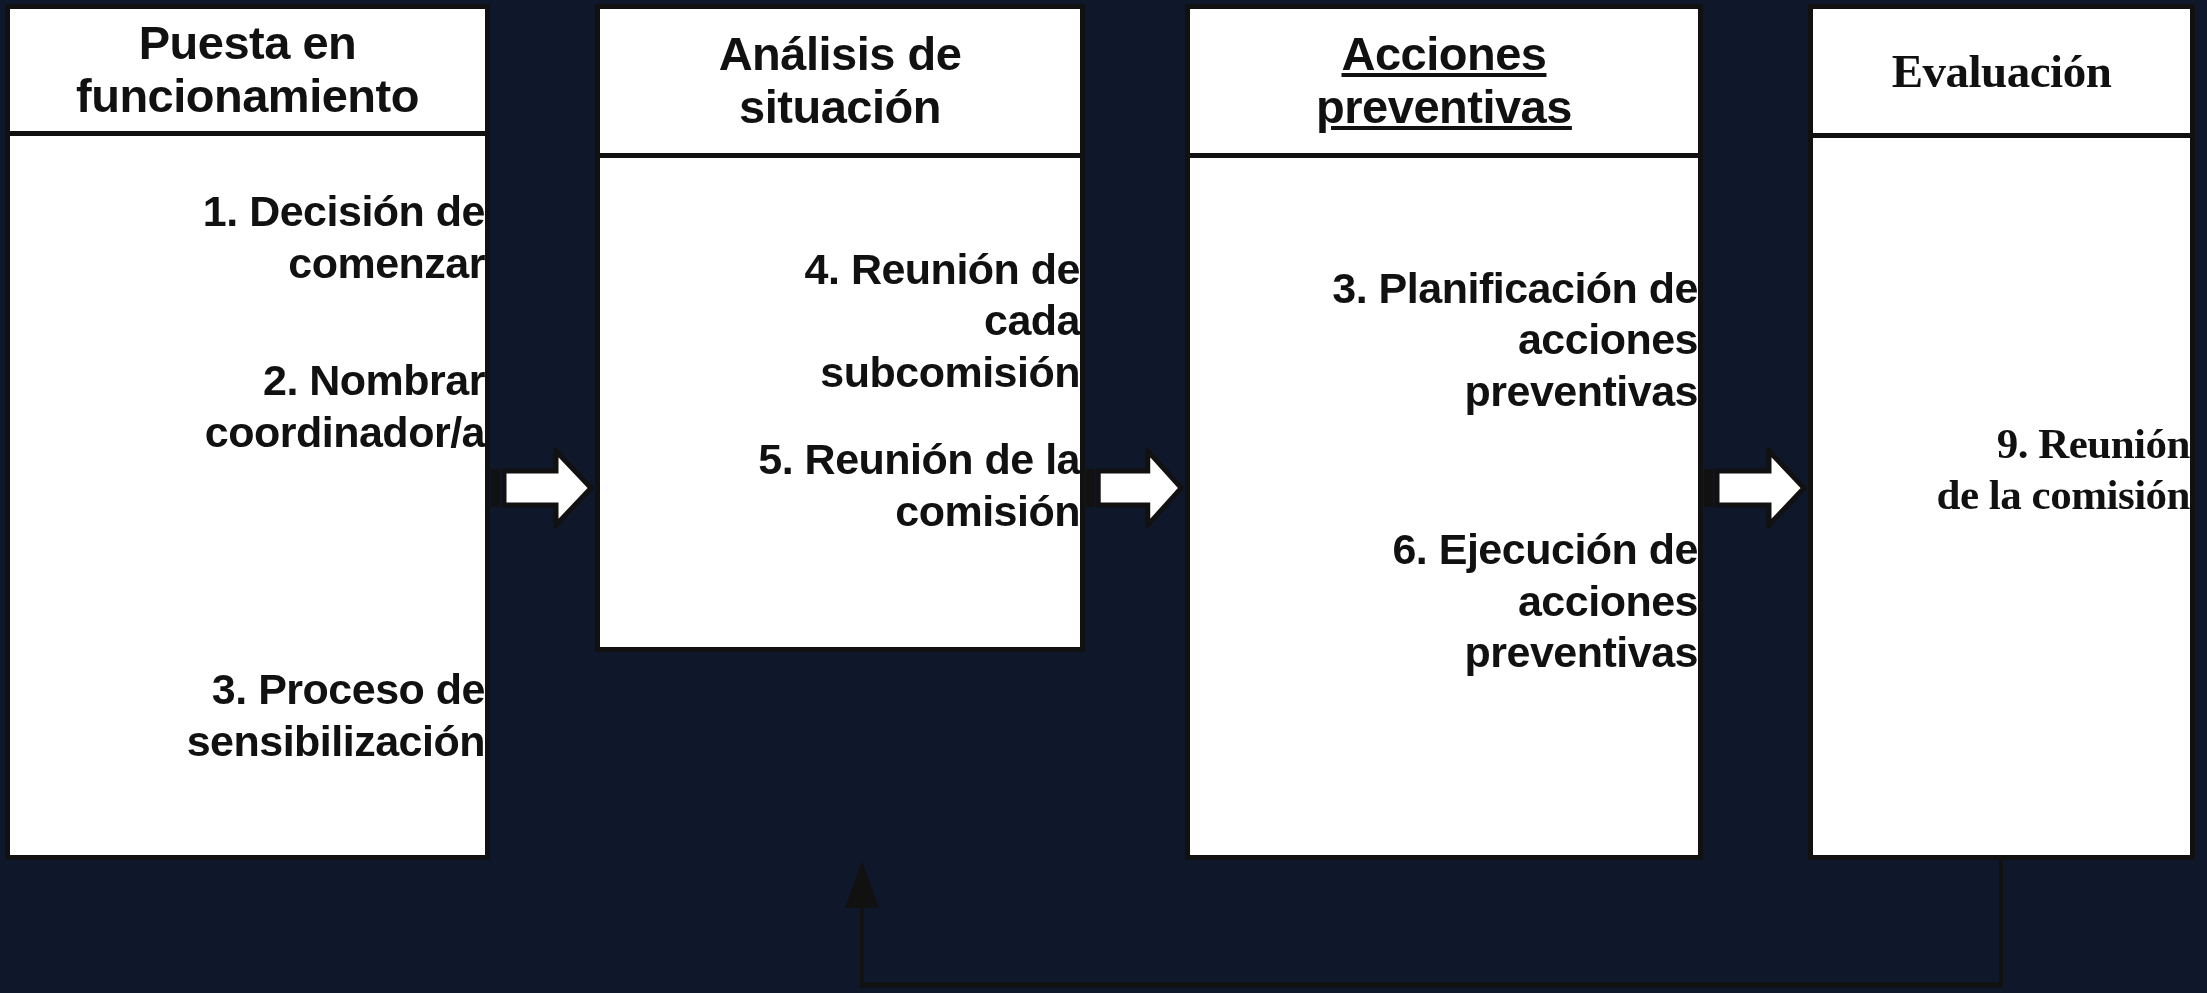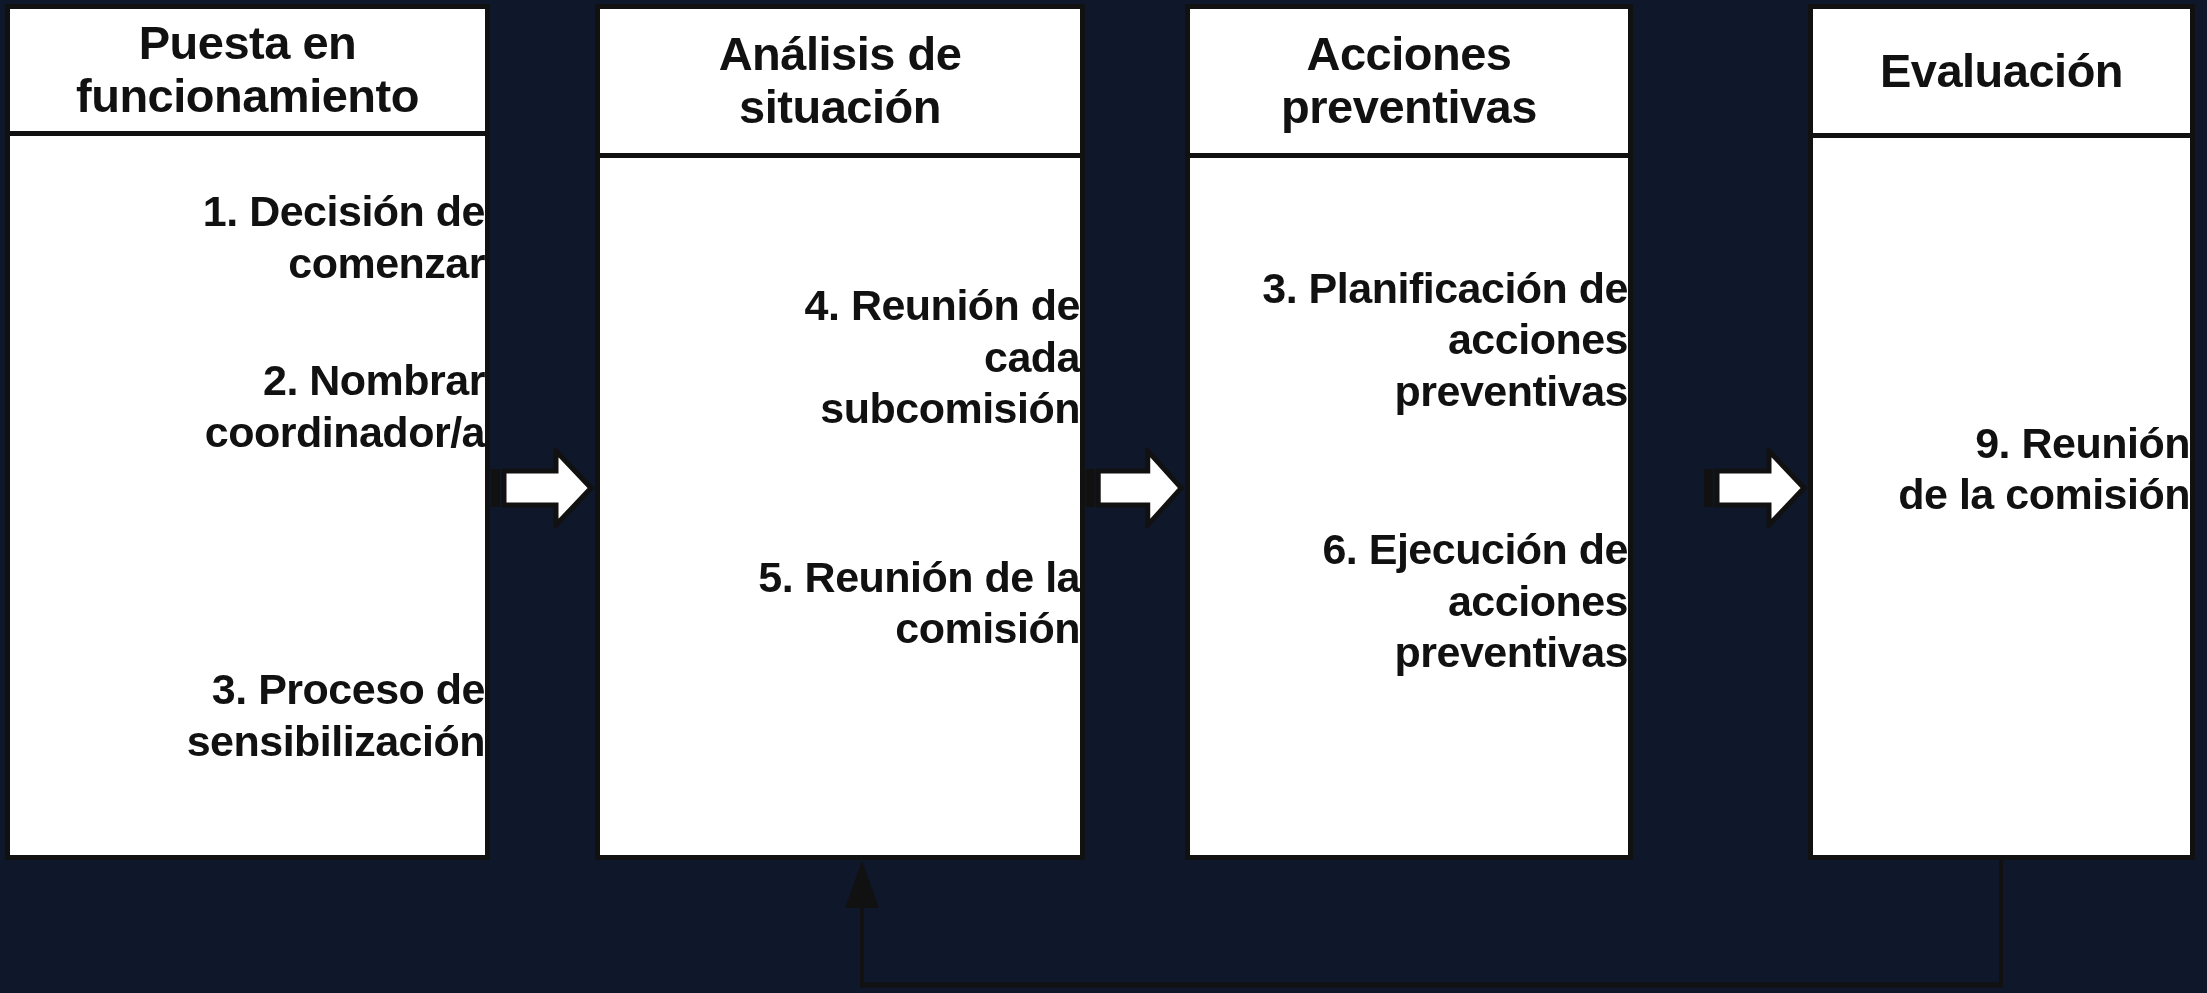--- a/index.html
+++ b/index.html
@@ -79,50 +79,50 @@
     <div class="column-body">
       <div class="step" style="top:7%;">1. Decisión de
 comenzar</div>
       <div class="step" style="top:30.5%;padding-left:7px;">2. Nombrar
 coordinador/a</div>
       <div class="step" style="top:73.5%;">3. Proceso de
 sensibilización</div>
     </div>
   </div>
 
-  <div class="column" style="left:595px; top:4px; width:490px; height:856px;">
+  <div class="column" style="left:595px; top:4px; width:490px; height:648px;">
     <div class="column-header" style="height:149px;">
       <span>Análisis de
 situación</span>
     </div>
     <div class="column-body">
       <div class="step" style="top:17.5%;">4. Reunión de
 cada
 subcomisión</div>
       <div class="step" style="top:56.5%;">5. Reunión de la
 comisión</div>
     </div>
   </div>
 
-  <div class="column" style="left:1185px; top:4px; width:448px; height:856px;">
+  <div class="column" style="left:1185px; top:4px; width:518px; height:856px;text-decoration:underline;">
     <div class="column-header" style="height:149px;">
       <span>Acciones
 preventivas</span>
     </div>
     <div class="column-body">
       <div class="step" style="top:15%;">3. Planificación de
 acciones
 preventivas</div>
       <div class="step" style="top:52.5%;">6. Ejecución de
 acciones
 preventivas</div>
     </div>
   </div>
 
-  <div class="column" style="left:1808px; top:4px; width:387px; height:856px;">
+  <div class="column" style="left:1808px; top:4px; width:387px; height:856px;font-family:Liberation Serif, serif;">
     <div class="column-header" style="height:129px;">
       <span>Evaluación</span>
     </div>
     <div class="column-body">
       <div class="step" style="top:39%;">9. Reunión
 de la comisión</div>
     </div>
   </div>
 
   <svg class="flow-arrow" style="left:490px; width:105px;" viewBox="0 0 105 80" preserveAspectRatio="none">

